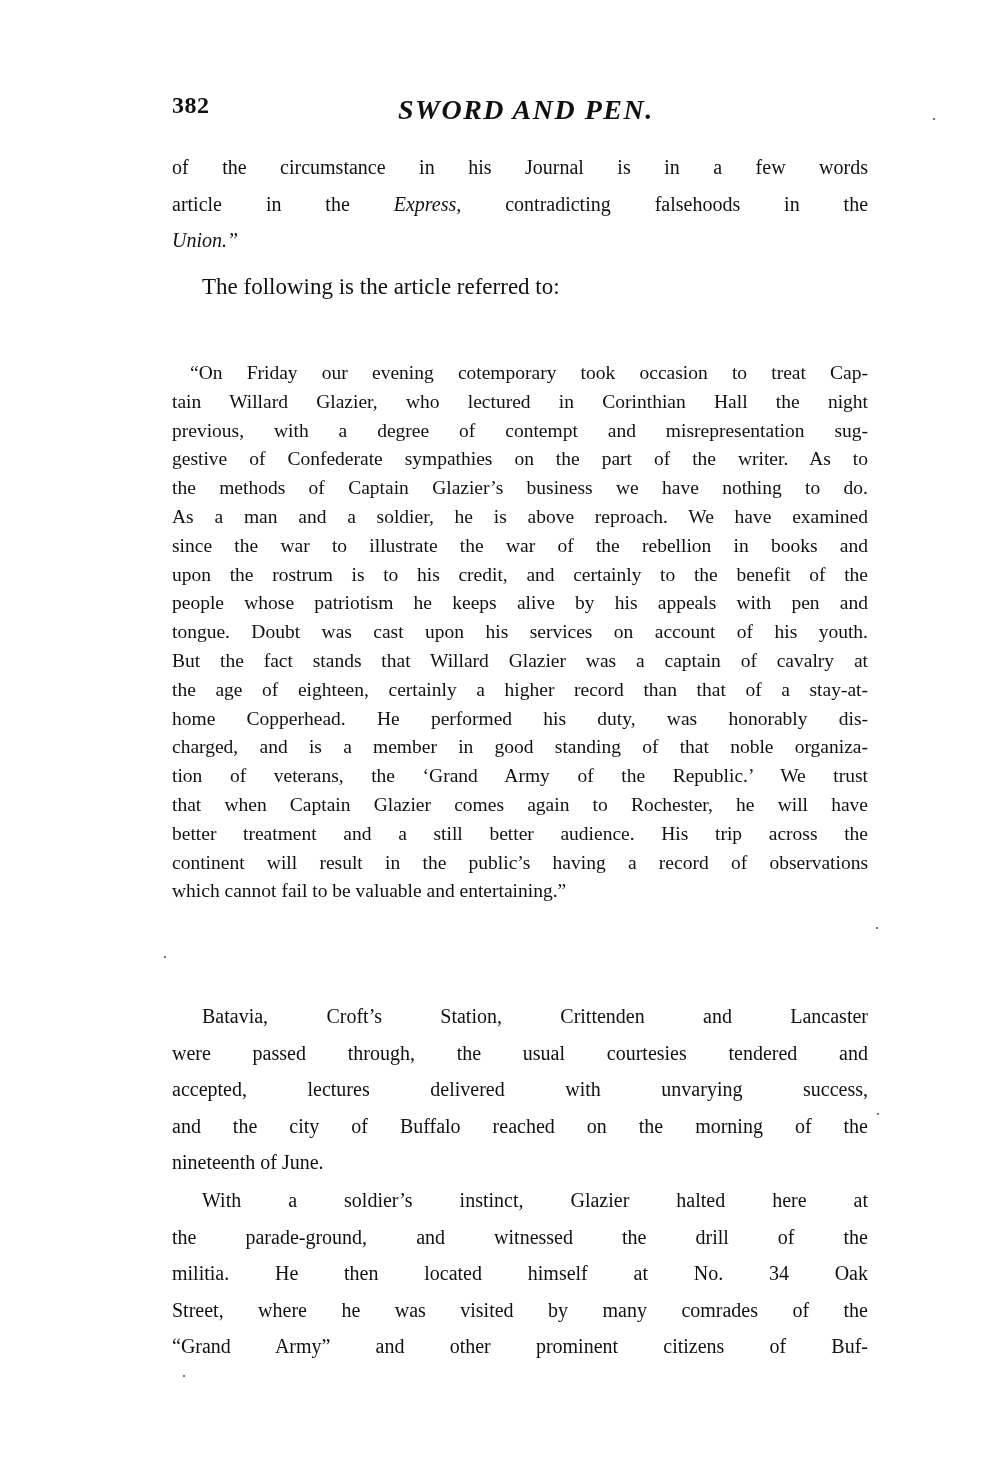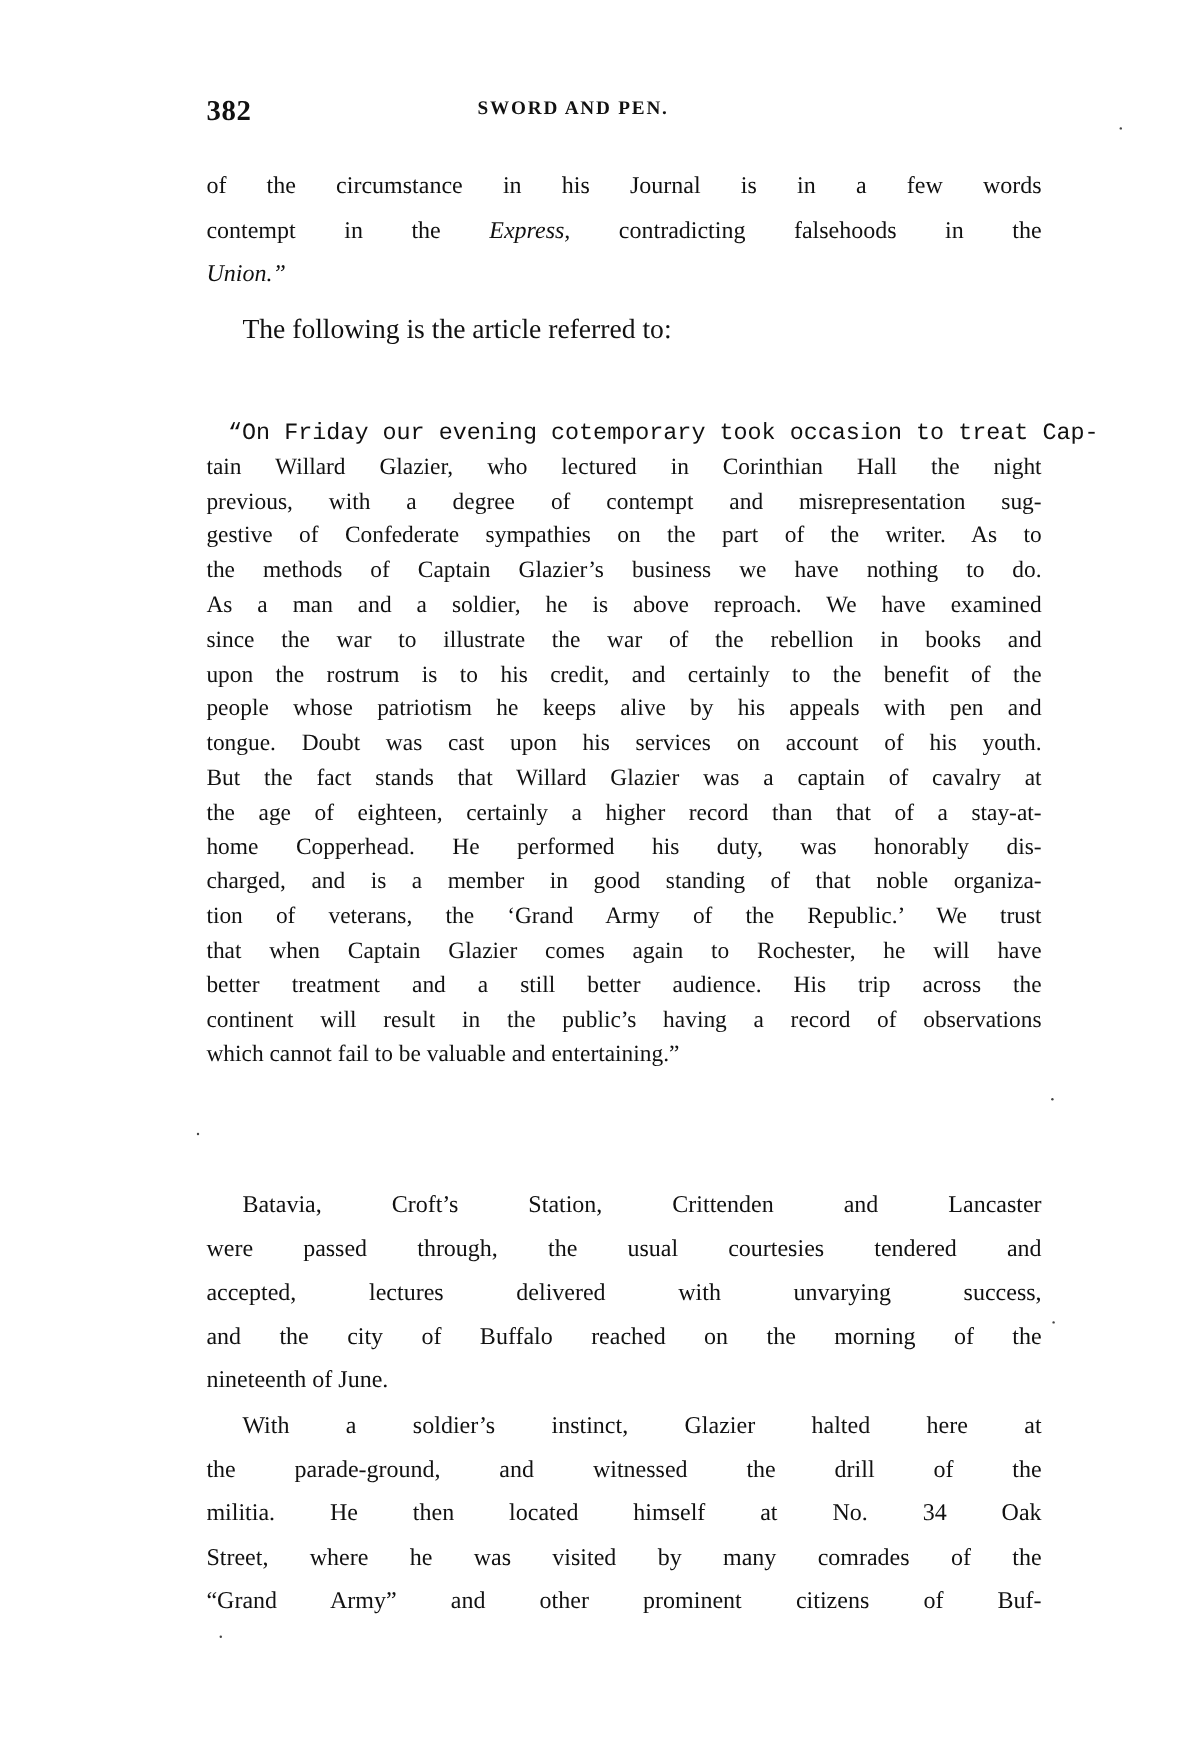--- a/index.html
+++ b/index.html
@@ -10,21 +10,21 @@
   body {
     width: 1000px;
     height: 1458px;
     position: relative;
     overflow: hidden;
     font-family: "Liberation Serif", "DejaVu Serif", serif;
     color: #111111;
   }
   .page {
     position: absolute;
-    left: 0; top: 4px;
+    left: 0; top: 16px;
     width: 1000px; height: 1378px;
   }
   .running-head {
     position: absolute;
     top: 76px;
     left: 172px;
     width: 700px;
     height: 30px;
   }
   .page-number {
@@ -32,21 +32,22 @@
     left: 0;
     top: 0;
     font-size: 24px;
     font-weight: bold;
     letter-spacing: 0.5px;
   }
   .running-title {
     position: absolute;
     left: 226px;
     top: 2px;
-    font-size: 16px;
+    font-size: 28px;
+    font-style: italic;
     font-weight: bold;
     letter-spacing: 1.5px;
   }
   .block {
     position: absolute;
     left: 172px;
     width: 696px;
   }
   .line {
     display: block;
@@ -65,21 +66,20 @@
     height: 36.5px;
     line-height: 36.5px;
   }
   .quote-text .line {
     font-size: 19.5px;
     height: 28.8px;
     line-height: 28.8px;
   }
   .quote-text .line.indent {
     padding-left: 18px;
-    font-family: Liberation Mono, monospace;
   }
   .intro-line {
     position: absolute;
     left: 202px;
     top: 253px;
     font-size: 23px;
     line-height: 36px;
     white-space: nowrap;
   }
   i { font-style: italic; }
@@ -95,21 +95,21 @@
 
 <div class="page">
 
   <div class="running-head">
     <span class="page-number">382</span>
     <span class="running-title">SWORD AND PEN.</span>
   </div>
 
   <div class="block body-text" style="top:133px;">
     <span class="line">of the circumstance in his Journal is in a few words</span>
-    <span class="line"><span>contempt in the </span><i>Express,</i><span> contradicting falsehoods in the</span></span>
+    <span class="line"><span>article in the </span><i>Express,</i><span> contradicting falsehoods in the</span></span>
     <span class="line last"><i>Union.”</i></span>
   </div>
 
   <div class="intro-line">The following is the article referred to:</div>
 
   <div class="block quote-text" style="top:343px;">
     <span class="line indent">“On Friday our evening cotemporary took occasion to treat Cap-</span>
     <span class="line">tain Willard Glazier, who lectured in Corinthian Hall the night</span>
     <span class="line">previous, with a degree of contempt and misrepresentation sug-</span>
     <span class="line">gestive of Confederate sympathies on the part of the writer. As to</span>

